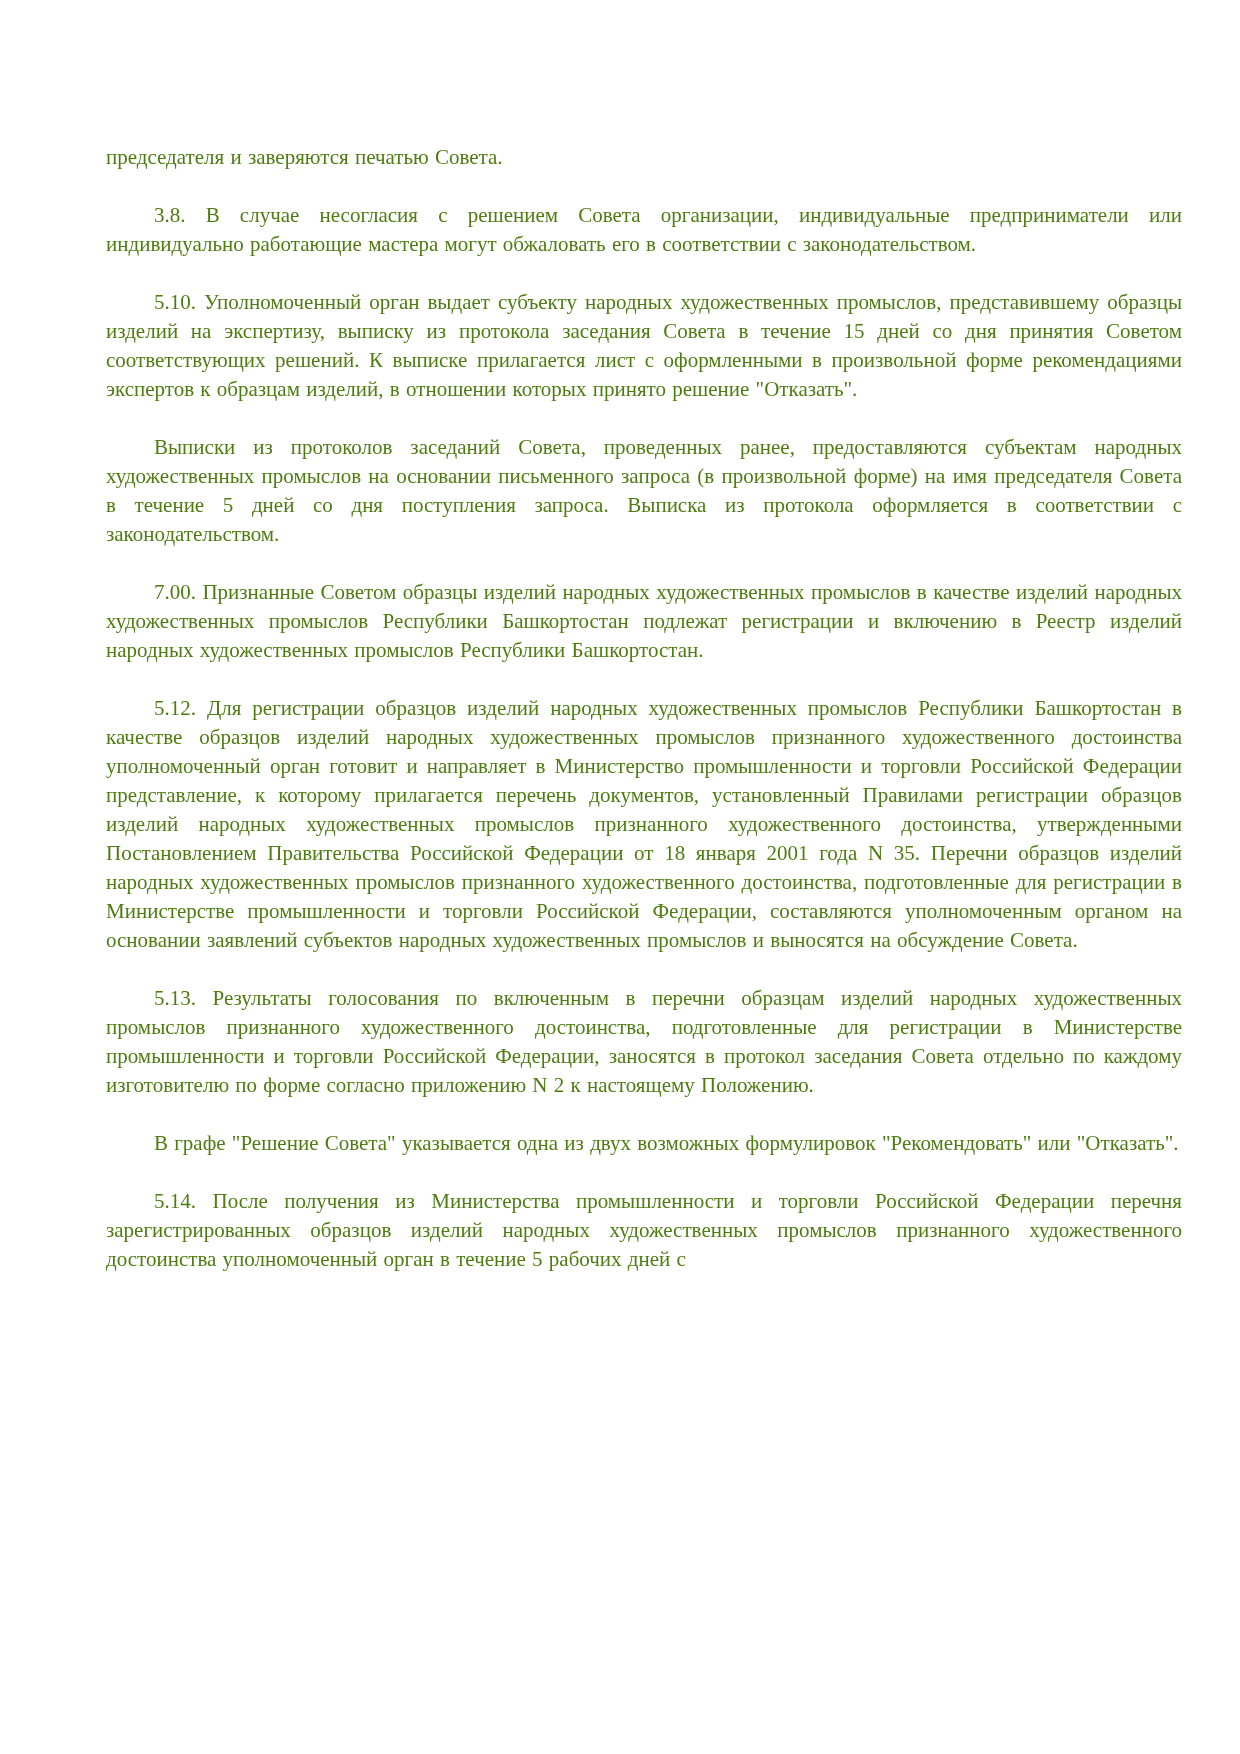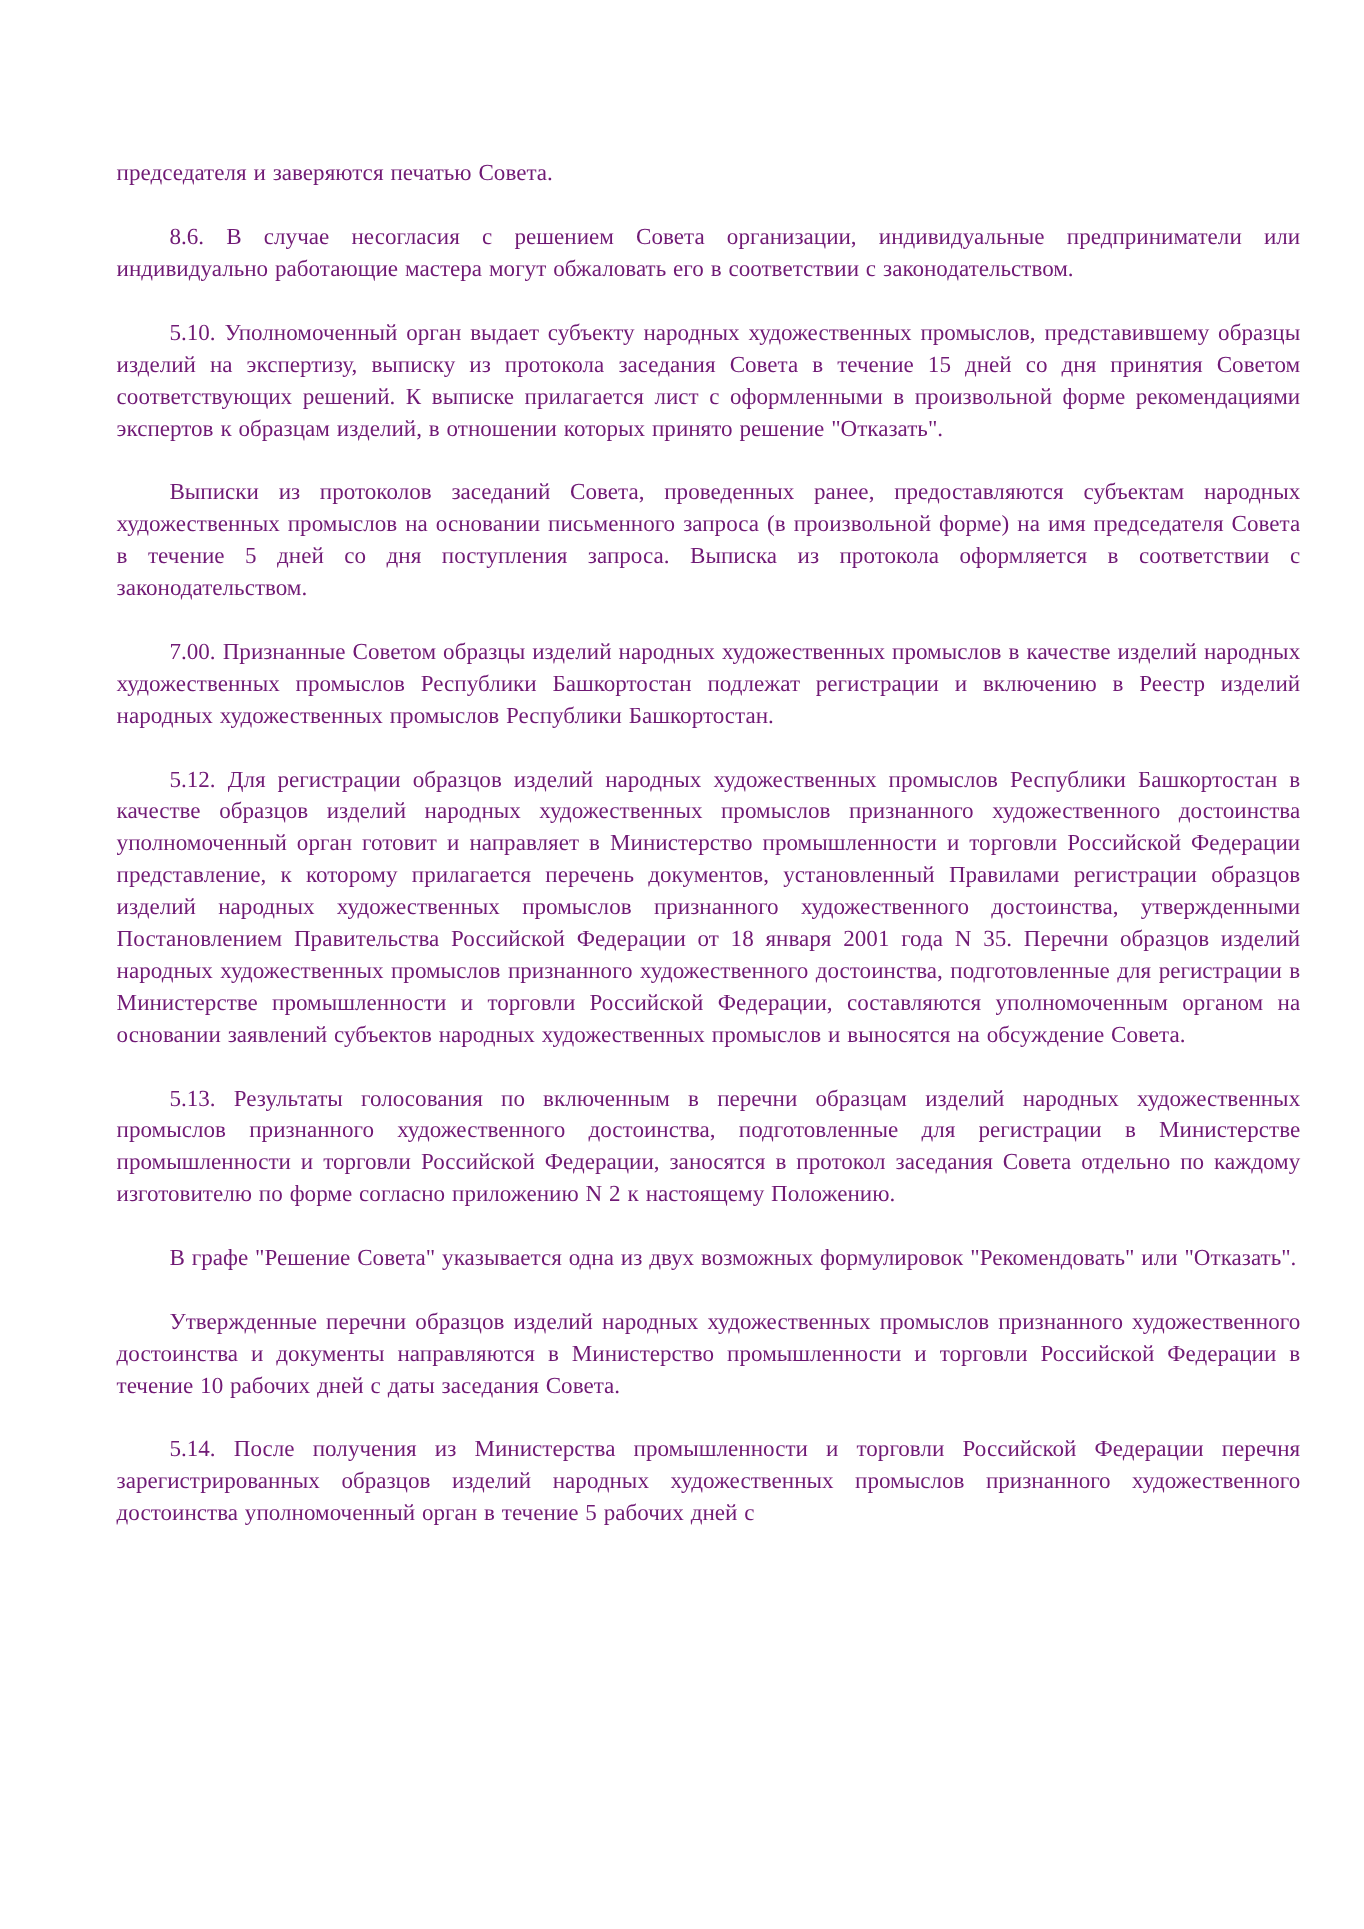--- a/index.html
+++ b/index.html
@@ -11,48 +11,47 @@
     position: relative;
     width: 1240px;
     height: 1754px;
     box-sizing: border-box;
     background: #ffffff;
     padding: 143px 58px 36px 106px;
     overflow: hidden;
     font-family: "Liberation Serif", "DejaVu Serif", serif;
     font-size: 21px;
     line-height: 29px;
-    color: #701a75;
+    color: #4d7c0f;
   }
   .page p {
     margin: 0 0 29px 0;
     text-align: justify;
     text-indent: 48px;
     word-spacing: 1px;
   }
   .page p.continuation {
     text-indent: 0;
   }
 </style>
 </head>
 <body>
 
 <div class="page">
   <p class="continuation">председателя и заверяются печатью Совета.</p>
 
-  <p>8.6. В случае несогласия с решением Совета организации, индивидуальные предприниматели или индивидуально работающие мастера могут обжаловать его в соответствии с законодательством.</p>
+  <p>3.8. В случае несогласия с решением Совета организации, индивидуальные предприниматели или индивидуально работающие мастера могут обжаловать его в соответствии с законодательством.</p>
 
   <p>5.10. Уполномоченный орган выдает субъекту народных художественных промыслов, представившему образцы изделий на экспертизу, выписку из протокола заседания Совета в течение 15 дней со дня принятия Советом соответствующих решений. К выписке прилагается лист с оформленными в произвольной форме рекомендациями экспертов к образцам изделий, в отношении которых принято решение "Отказать".</p>
 
   <p>Выписки из протоколов заседаний Совета, проведенных ранее, предоставляются субъектам народных художественных промыслов на основании письменного запроса (в произвольной форме) на имя председателя Совета в течение 5 дней со дня поступления запроса. Выписка из протокола оформляется в соответствии с законодательством.</p>
 
   <p>7.00. Признанные Советом образцы изделий народных художественных промыслов в качестве изделий народных художественных промыслов Республики Башкортостан подлежат регистрации и включению в Реестр изделий народных художественных промыслов Республики Башкортостан.</p>
 
   <p>5.12. Для регистрации образцов изделий народных художественных промыслов Республики Башкортостан в качестве образцов изделий народных художественных промыслов признанного художественного достоинства уполномоченный орган готовит и направляет в Министерство промышленности и торговли Российской Федерации представление, к которому прилагается перечень документов, установленный Правилами регистрации образцов изделий народных художественных промыслов признанного художественного достоинства, утвержденными Постановлением Правительства Российской Федерации от 18 января 2001 года N 35. Перечни образцов изделий народных художественных промыслов признанного художественного достоинства, подготовленные для регистрации в Министерстве промышленности и торговли Российской Федерации, составляются уполномоченным органом на основании заявлений субъектов народных художественных промыслов и выносятся на обсуждение Совета.</p>
 
   <p>5.13. Результаты голосования по включенным в перечни образцам изделий народных художественных промыслов признанного художественного достоинства, подготовленные для регистрации в Министерстве промышленности и торговли Российской Федерации, заносятся в протокол заседания Совета отдельно по каждому изготовителю по форме согласно приложению N 2 к настоящему Положению.</p>
 
   <p>В графе "Решение Совета" указывается одна из двух возможных формулировок "Рекомендовать" или "Отказать".</p>
 
-  <p>Утвержденные перечни образцов изделий народных художественных промыслов признанного художественного достоинства и документы направляются в Министерство промышленности и торговли Российской Федерации в течение 10 рабочих дней с даты заседания Совета.</p>
 
   <p>5.14. После получения из Министерства промышленности и торговли Российской Федерации перечня зарегистрированных образцов изделий народных художественных промыслов признанного художественного достоинства уполномоченный орган в течение 5 рабочих дней с</p>
 </div>
 
 </body></html>

